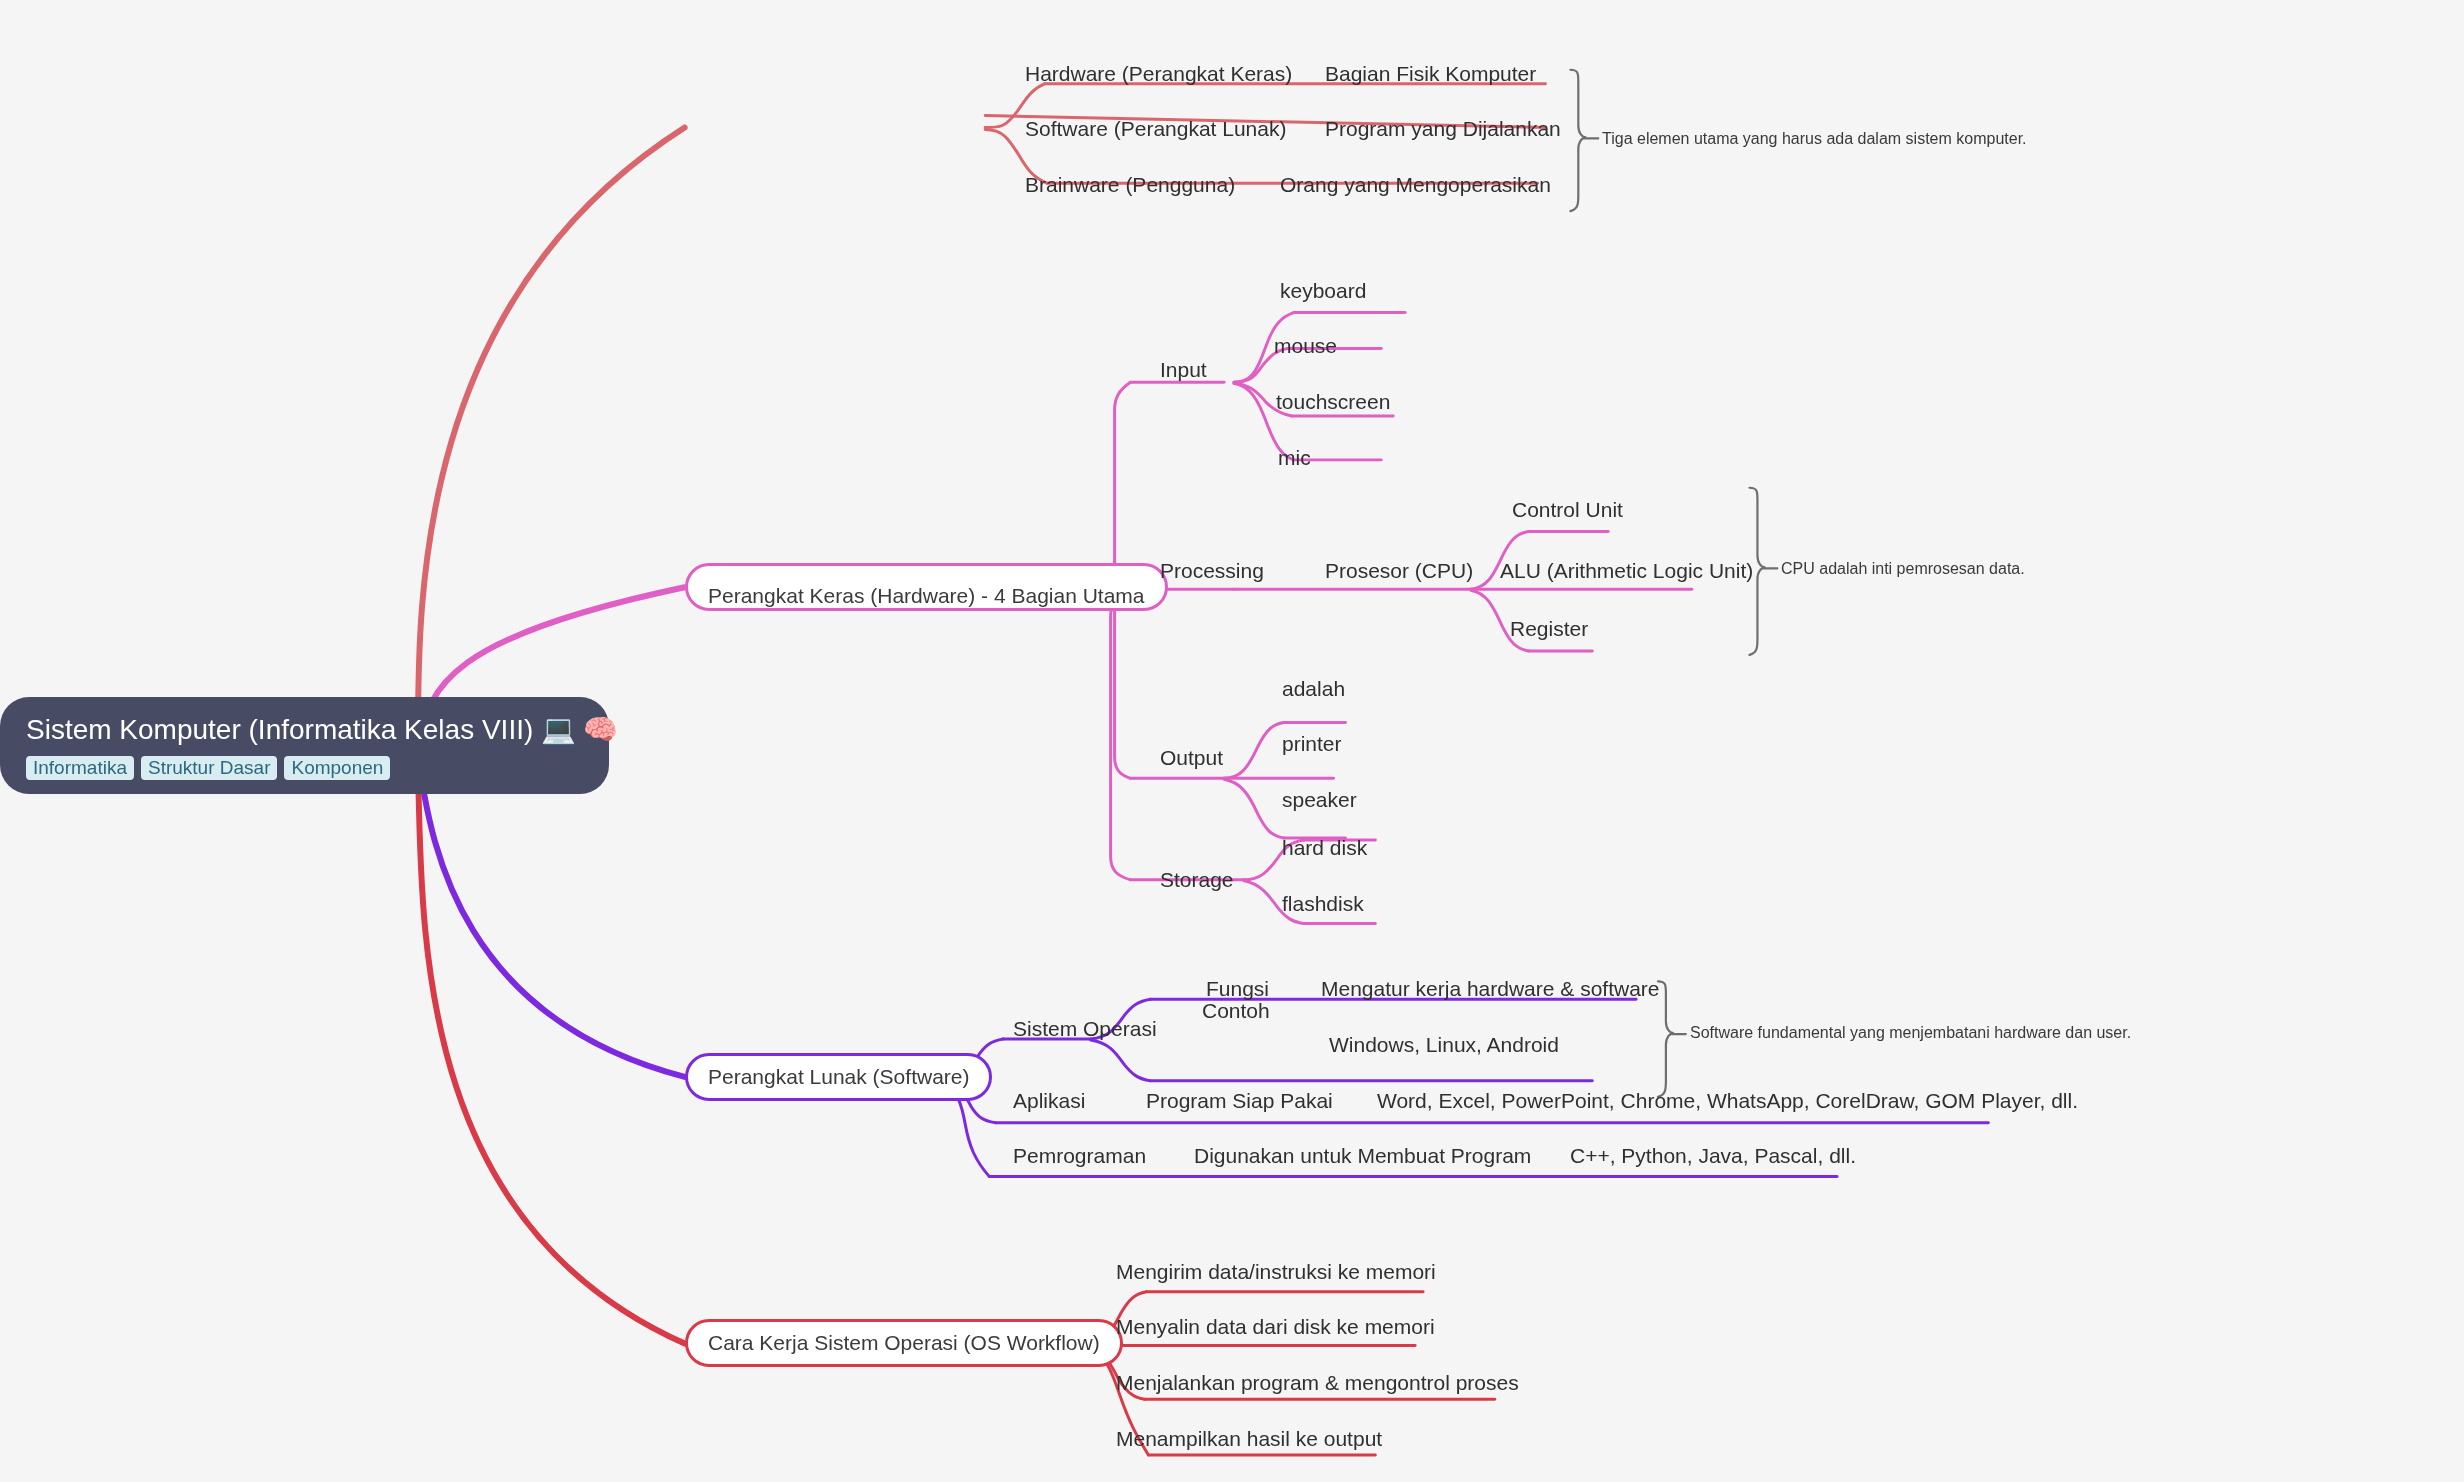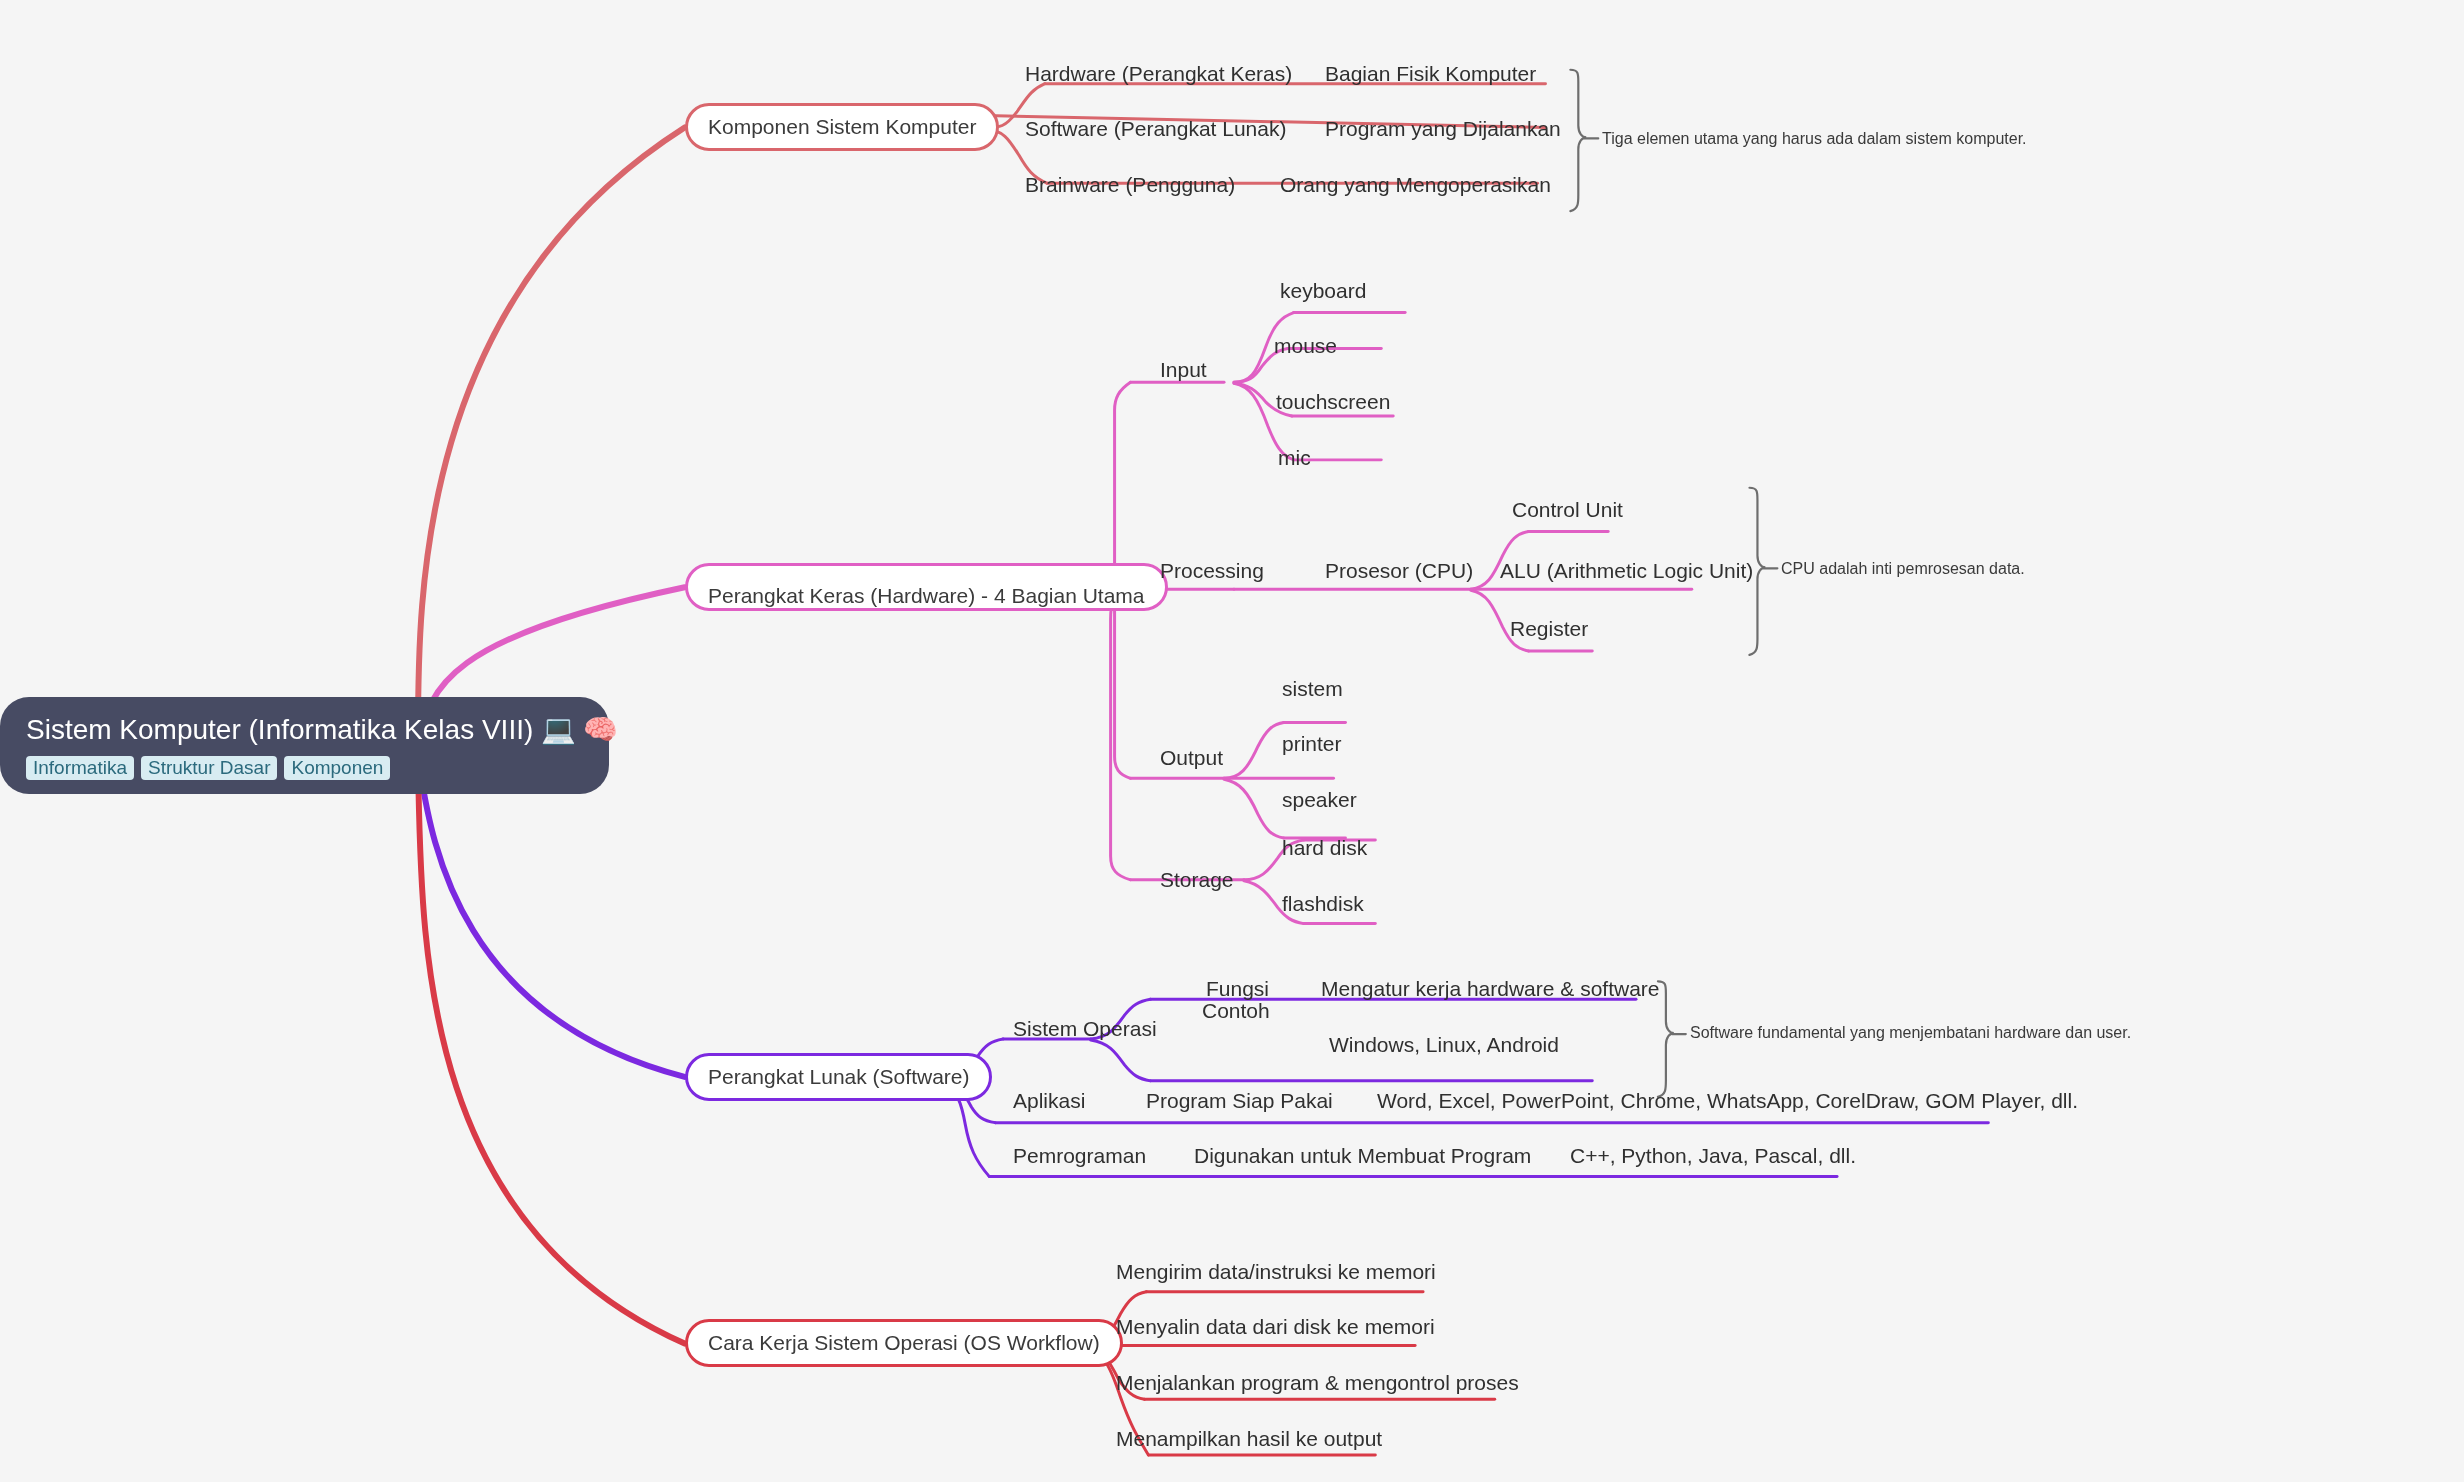--- a/index.html
+++ b/index.html
@@ -175,23 +175,20 @@
 
   <div class="root-node" style="left:0px;top:697px;width:609px;">
     <div class="root-title">Sistem Komputer (Informatika Kelas VIII) 💻 🧠</div>
     <div class="root-tags">
       <span class="tag">Informatika</span>
       <span class="tag">Struktur Dasar</span>
       <span class="tag">Komponen</span>
     </div>
   </div>
 
-  <div class="pill red" style="left:685px;top:103px;">
-    <span>Komponen Sistem Komputer</span>
-  </div>
 
   <div class="lbl" style="left:1025px;top:62px;">Hardware (Perangkat Keras)</div>
   <div class="lbl" style="left:1325px;top:62px;">Bagian Fisik Komputer</div>
 
   <div class="lbl" style="left:1025px;top:117px;">Software (Perangkat Lunak)</div>
   <div class="lbl" style="left:1325px;top:117px;">Program yang Dijalankan</div>
 
   <div class="lbl" style="left:1025px;top:173px;">Brainware (Pengguna)</div>
   <div class="lbl" style="left:1280px;top:173px;">Orang yang Mengoperasikan</div>
 
@@ -208,21 +205,21 @@
   <div class="lbl" style="left:1278px;top:446px;">mic</div>
 
   <div class="lbl" style="left:1160px;top:559px;">Processing</div>
   <div class="lbl" style="left:1319px;top:559px;margin-left:6px;">Prosesor (CPU)</div>
   <div class="lbl" style="left:1512px;top:498px;">Control Unit</div>
   <div class="lbl" style="left:1500px;top:559px;">ALU (Arithmetic Logic Unit)</div>
   <div class="lbl" style="left:1510px;top:617px;">Register</div>
   <div class="note" style="left:1781px;top:559px;">CPU adalah inti pemrosesan data.</div>
 
   <div class="lbl" style="left:1160px;top:746px;">Output</div>
-  <div class="lbl" style="left:1282px;top:677px;">sistem</div>
+  <div class="lbl" style="left:1282px;top:677px;">adalah</div>
   <div class="lbl" style="left:1282px;top:732px;">printer</div>
   <div class="lbl" style="left:1282px;top:788px;">speaker</div>
 
   <div class="lbl" style="left:1160px;top:868px;">Storage</div>
   <div class="lbl" style="left:1282px;top:836px;">hard disk</div>
   <div class="lbl" style="left:1282px;top:892px;">flashdisk</div>
 
   <div class="pill purple" style="left:685px;top:1053px;">
     <span>Perangkat Lunak (Software)</span>
   </div>

